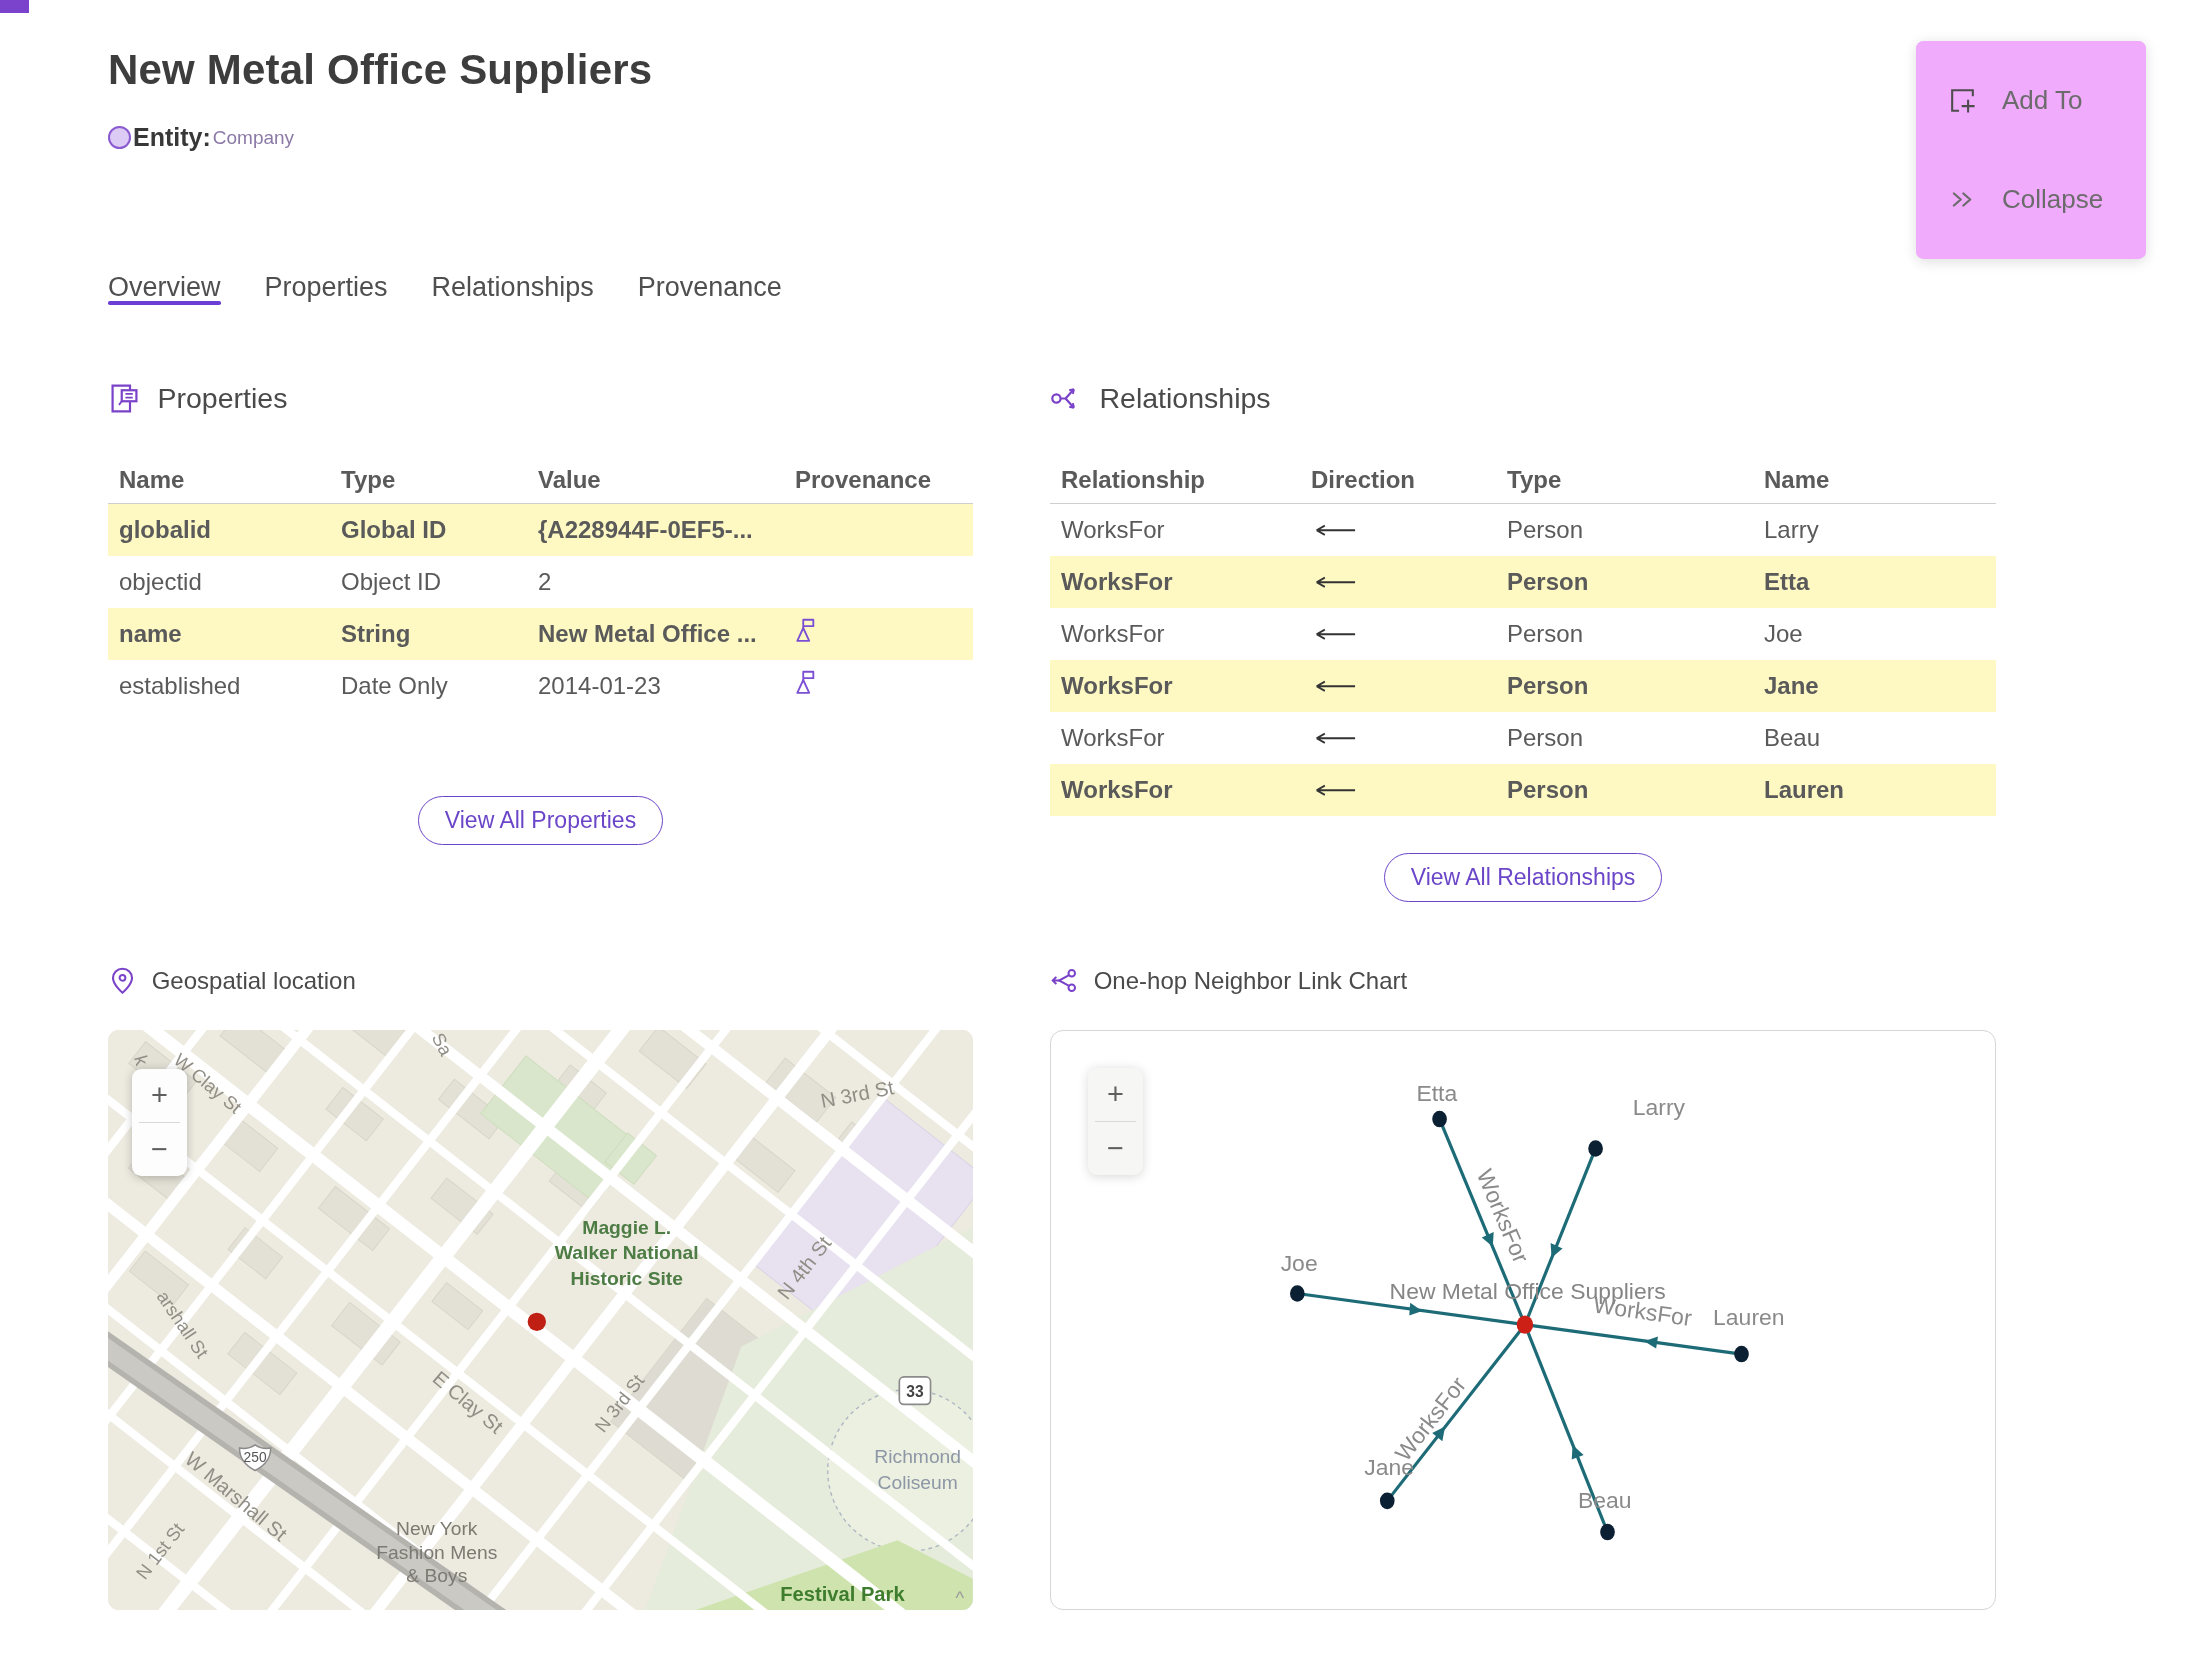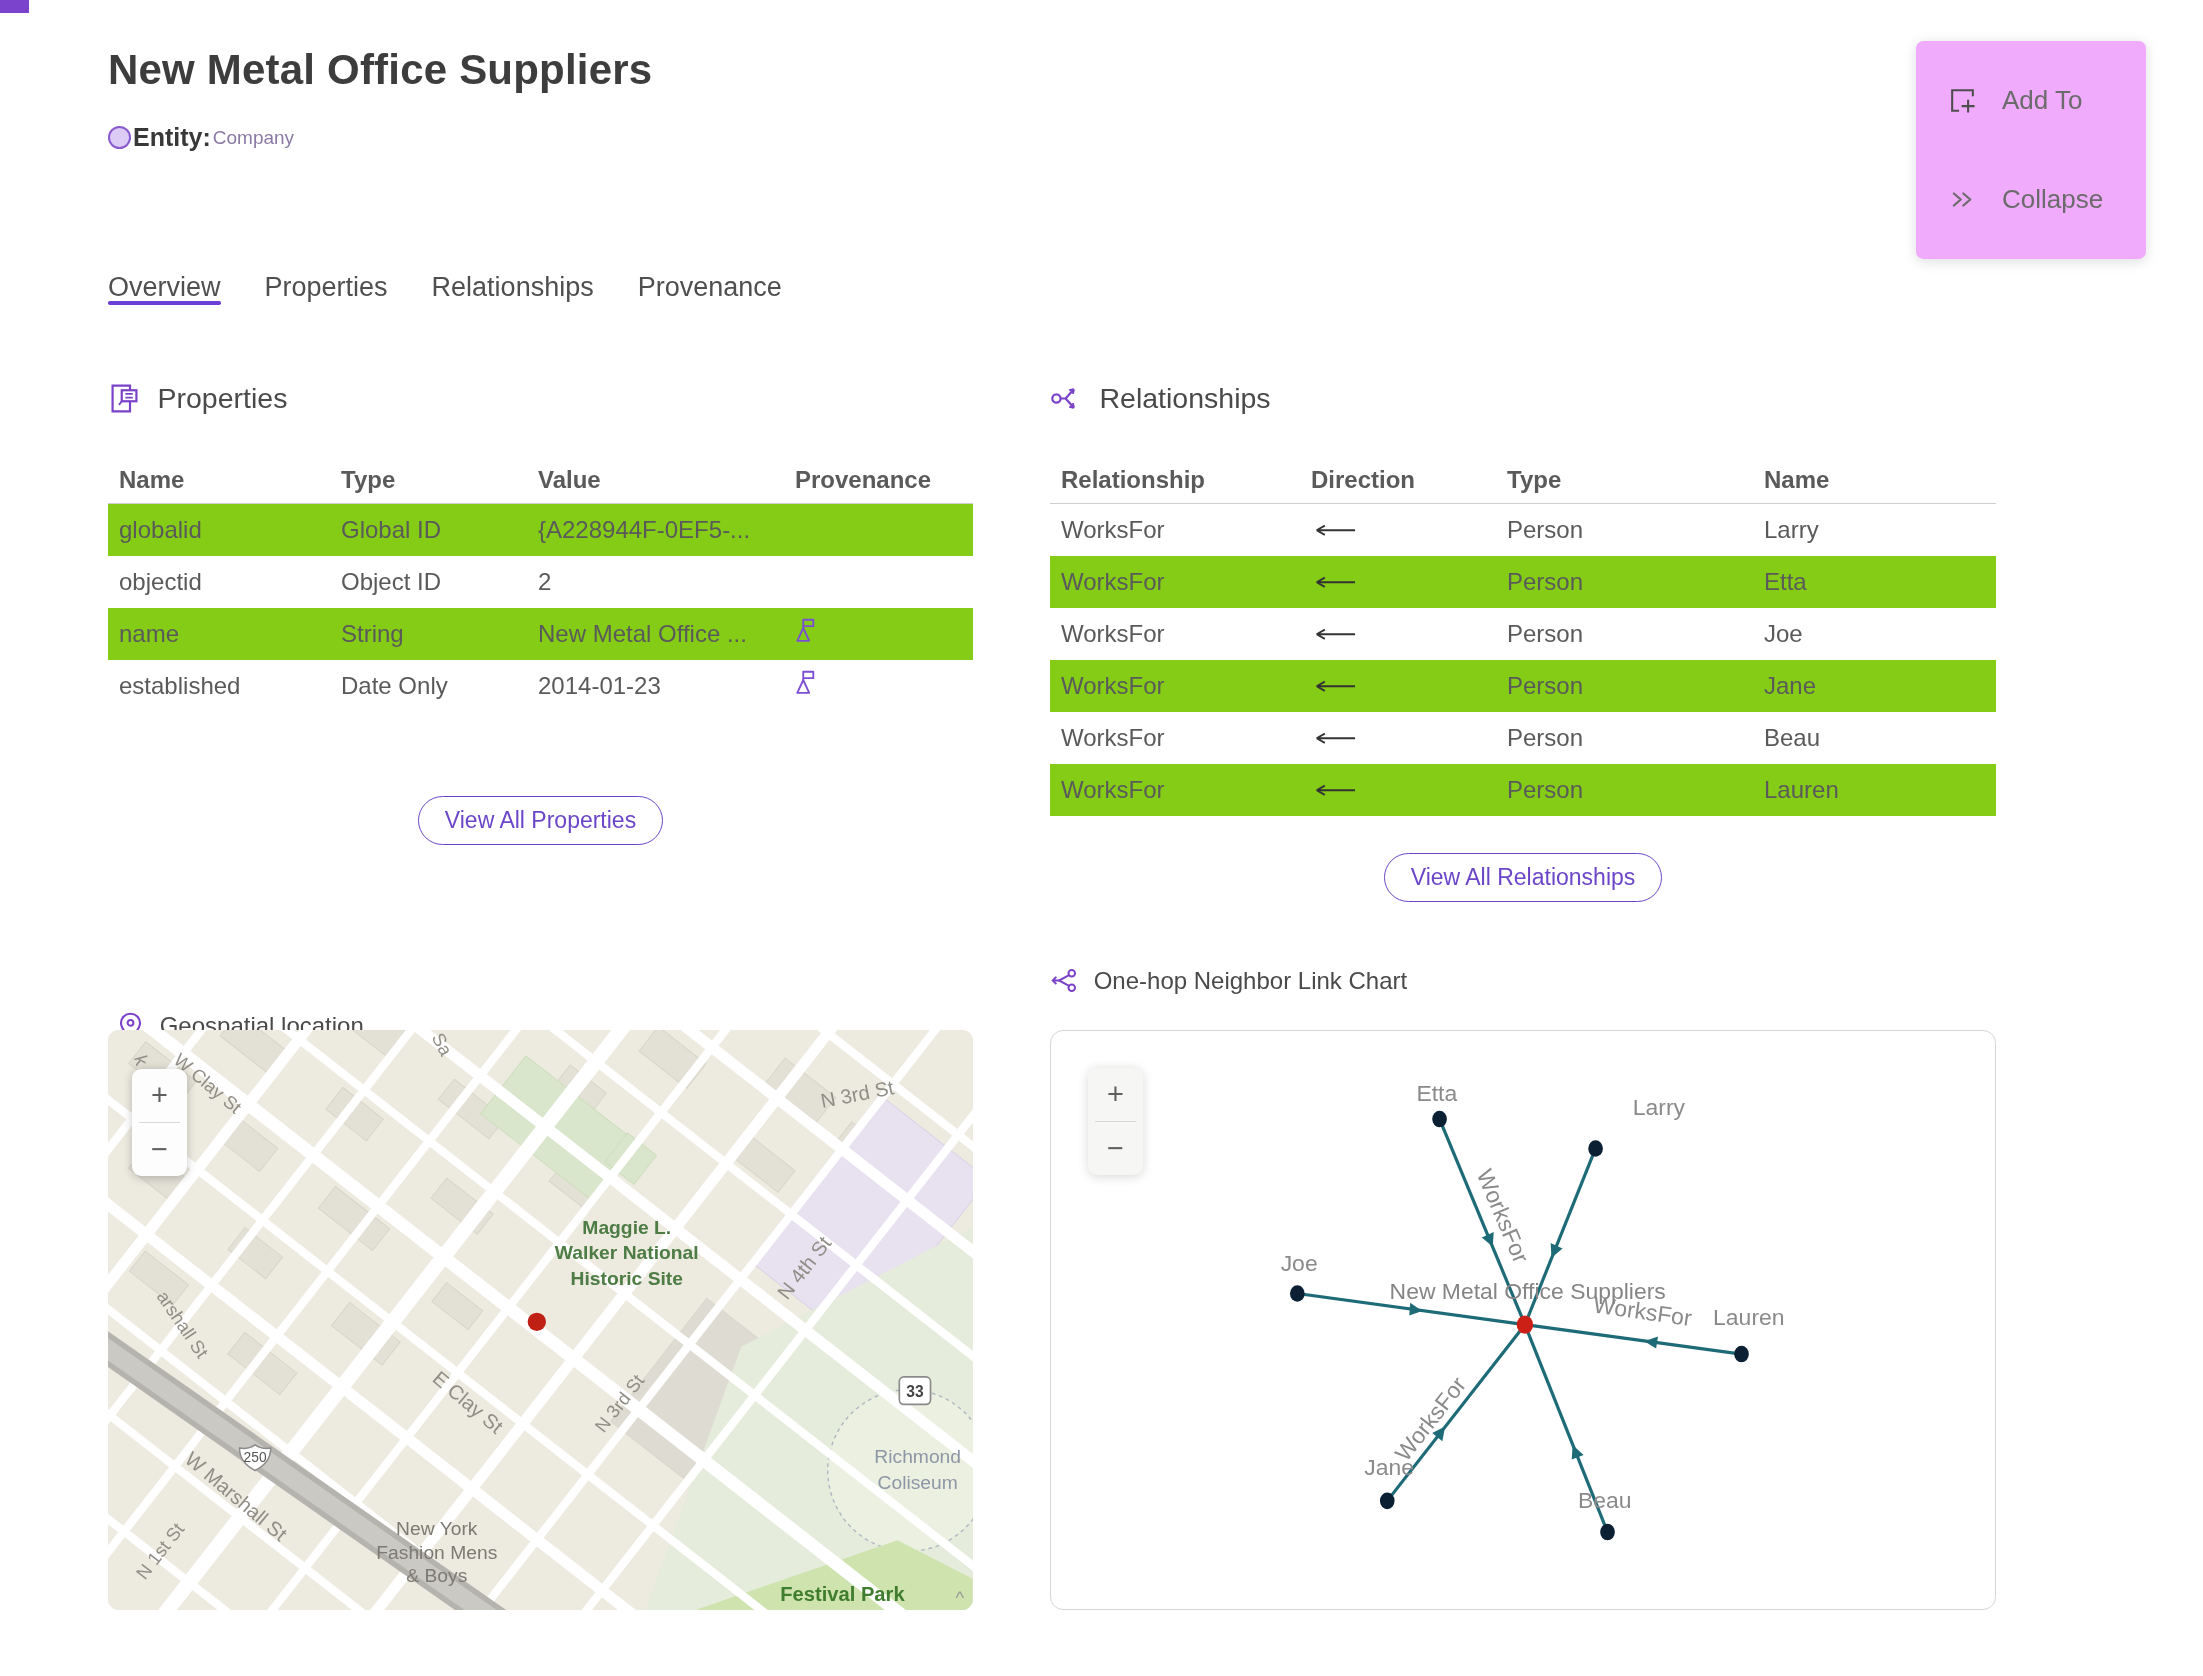--- a/index.html
+++ b/index.html
@@ -38,21 +38,21 @@
   .sec-h { display:flex; align-items:center; gap:16.5px; height:46px; }
   .sec-h .sic { width:33px; height:33px; }
   .sec-h .st { font-size:28.5px; color:#4a4a4a; }
 
   .tbl { margin-top:35px; font-size:24px; }
   .trow { display:grid; align-items:center; height:52px; }
   .phead,.prow { grid-template-columns:222px 197px 257px 1fr; }
   .rhead,.rrow { grid-template-columns:250px 196px 257px 1fr; }
   .thead { font-weight:700; color:#2b2b2b; height:48px; border-bottom:0.9px solid #cfcfcf; }
   .trow > div { padding-left:11px; color:#5a5a5a; white-space:nowrap; }
-  .trow.stripe { background:#84cc16; }
+  .trow.stripe { background:#fef9c3;font-weight:bold; }
   .plink { color:#7c5cd6; cursor:pointer; }
   .flagwrap { padding-left:24px; }
   .arrow-svg { width:46px; height:16.5px; display:block; }
 
   .viewall-wrap { text-align:center; }
   .pill { display:inline-block; font-size:23px; color:#6b46c8; border:1.8px solid #6b46c8;
     border-radius:917px; padding:10px 26px; background:#fff; cursor:pointer; }
   .vw-left { margin-top:84px; }
   .vw-right { margin-top:37px; }
 
@@ -248,21 +248,21 @@
         </div>
       <div>Person</div>
       <div class="plink">Lauren</div>
     </div>
   </div>
   <div class="viewall-wrap vw-right">
     <span class="pill">View All Relationships</span>
   </div>
 </div>
 
-<div class="subhdr" style="left:116px;margin-top:45px;">
+<div class="subhdr" style="left:108px;">
   <svg class="sic" viewBox="0 0 32 32">
     <path d="M16 3 C10 3 5.5 7.6 5.5 13.2 C5.5 20.5 16 29.5 16 29.5 C16 29.5 26.5 20.5 26.5 13.2 C26.5 7.6 22 3 16 3 Z" fill="none" stroke="#7a42c9" stroke-width="2.3"></path>
     <circle cx="16" cy="13" r="3.2" fill="none" stroke="#7a42c9" stroke-width="2.2"></circle>
   </svg>
   <span class="st">Geospatial location</span>
 </div>
 <div class="subhdr" style="left:1050px;">
   <svg class="sic" viewBox="0 0 32 32">
     <circle cx="24" cy="8" r="3.6" fill="none" stroke="#7a42c9" stroke-width="2.2"></circle>
     <circle cx="24" cy="24" r="3.6" fill="none" stroke="#7a42c9" stroke-width="2.2"></circle>

